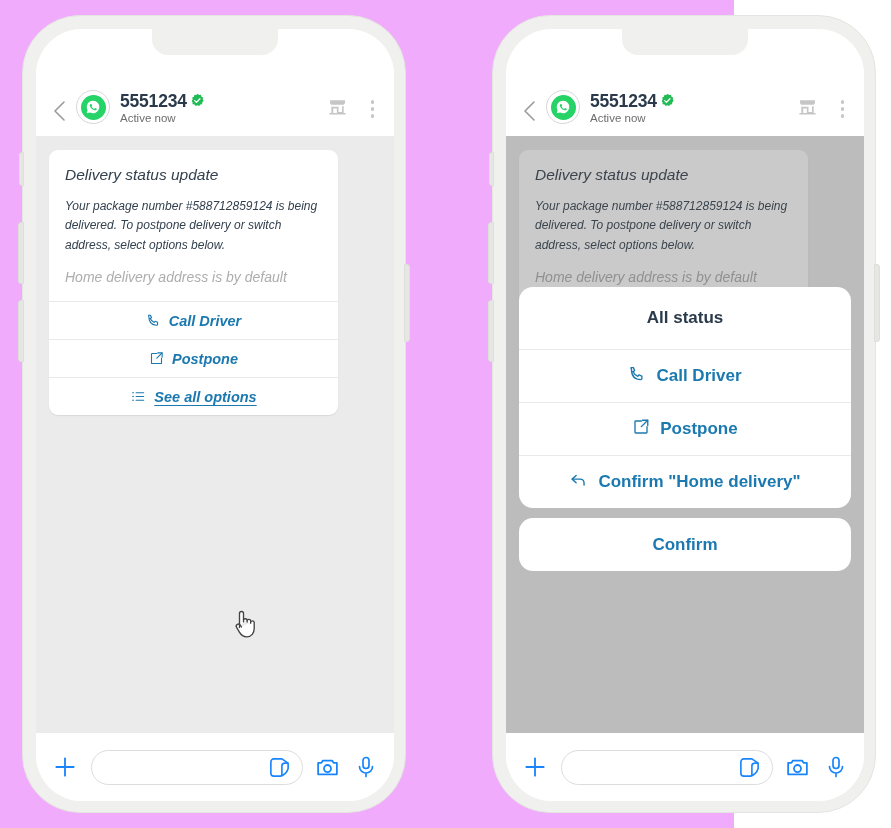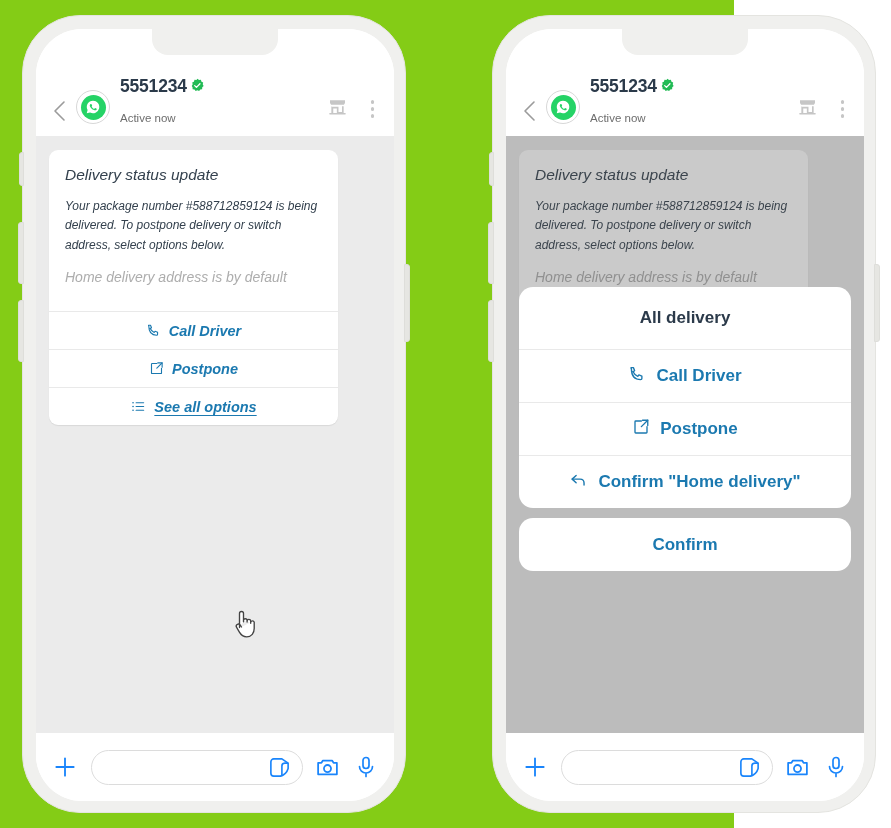--- a/index.html
+++ b/index.html
@@ -9,21 +9,21 @@
     height: 828px;
     background: #ffffff;
     font-family: "Liberation Sans", sans-serif;
     overflow: hidden;
   }
 
   .stage {
     position: relative;
     width: 734px;
     height: 828px;
-    background: #84cc16;
+    background: #f0abfc;
   }
 
   
   .phone {
     position: absolute;
     width: 384px;
     height: 798px;
     top: 15px;
     border-radius: 58px;
     background: #f0f0ee;
@@ -107,21 +107,21 @@
     display: flex; align-items: center; gap: 3px;
   }
   .verified {
     width: 15px; height: 15px;
     flex: 0 0 15px;
     display: inline-block;
   }
   .hdr-sub {
     font-size: 11.5px;
     color: #6d6d6d;
-    margin-top: 17px;
+    margin-top: 2px;
   }
   .hdr-icons { display: flex; align-items: center; gap: 19px; padding-bottom: 3px; }
   .kebab { display: flex; flex-direction: column; gap: 3.5px; align-items: center; padding: 2px 4px; }
   .kebab i { width: 3.4px; height: 3.4px; border-radius: 50%; background: #c6c6c6; display: block; }
 
   
   .chat-body {
     position: relative;
     height: 597px;
     background: #ebebeb;
@@ -144,21 +144,21 @@
   }
   .bubble-text {
     font-size: 12px;
     color: #33404d;
     line-height: 1.62;
   }
   .bubble-note {
     font-size: 14px;
     color: #adadad;
     margin-top: 14px;
-    margin-bottom: 18px;
+    margin-bottom: 8px;
   }
 
   .action-row {
     border-top: 1px solid #e9e9e9;
     height: 38px;
     display: flex;
     align-items: center;
     justify-content: center;
     gap: 8px;
     font-size: 14.5px;
@@ -467,21 +467,21 @@
               </svg>
             </span>
             <span class="lbl underline">See all options</span>
           </div>
         </div>
       </div>
 
       <div class="overlay"></div>
       <div class="sheet-wrap">
         <div class="sheet">
-          <div class="sheet-title">All delivery</div>
+          <div class="sheet-title">All status</div>
 
           <div class="sheet-row">
             <span class="ic">
               <svg width="18" height="18" viewBox="0 0 24 24" fill="none" stroke="#1b79b0" stroke-width="1.8" stroke-linecap="round" stroke-linejoin="round">
                 <path d="M4 3.5h3.2l1.6 4-2 1.4a12.5 12.5 0 0 0 6.3 6.3l1.4-2 4 1.6v3.2c0 .8-.7 1.5-1.5 1.5C9.4 19.5 4.5 14.6 4.5 5A1.5 1.5 0 0 1 4 3.5z"></path>
               </svg>
             </span>
             <span class="lbl">Call Driver</span>
           </div>
 

